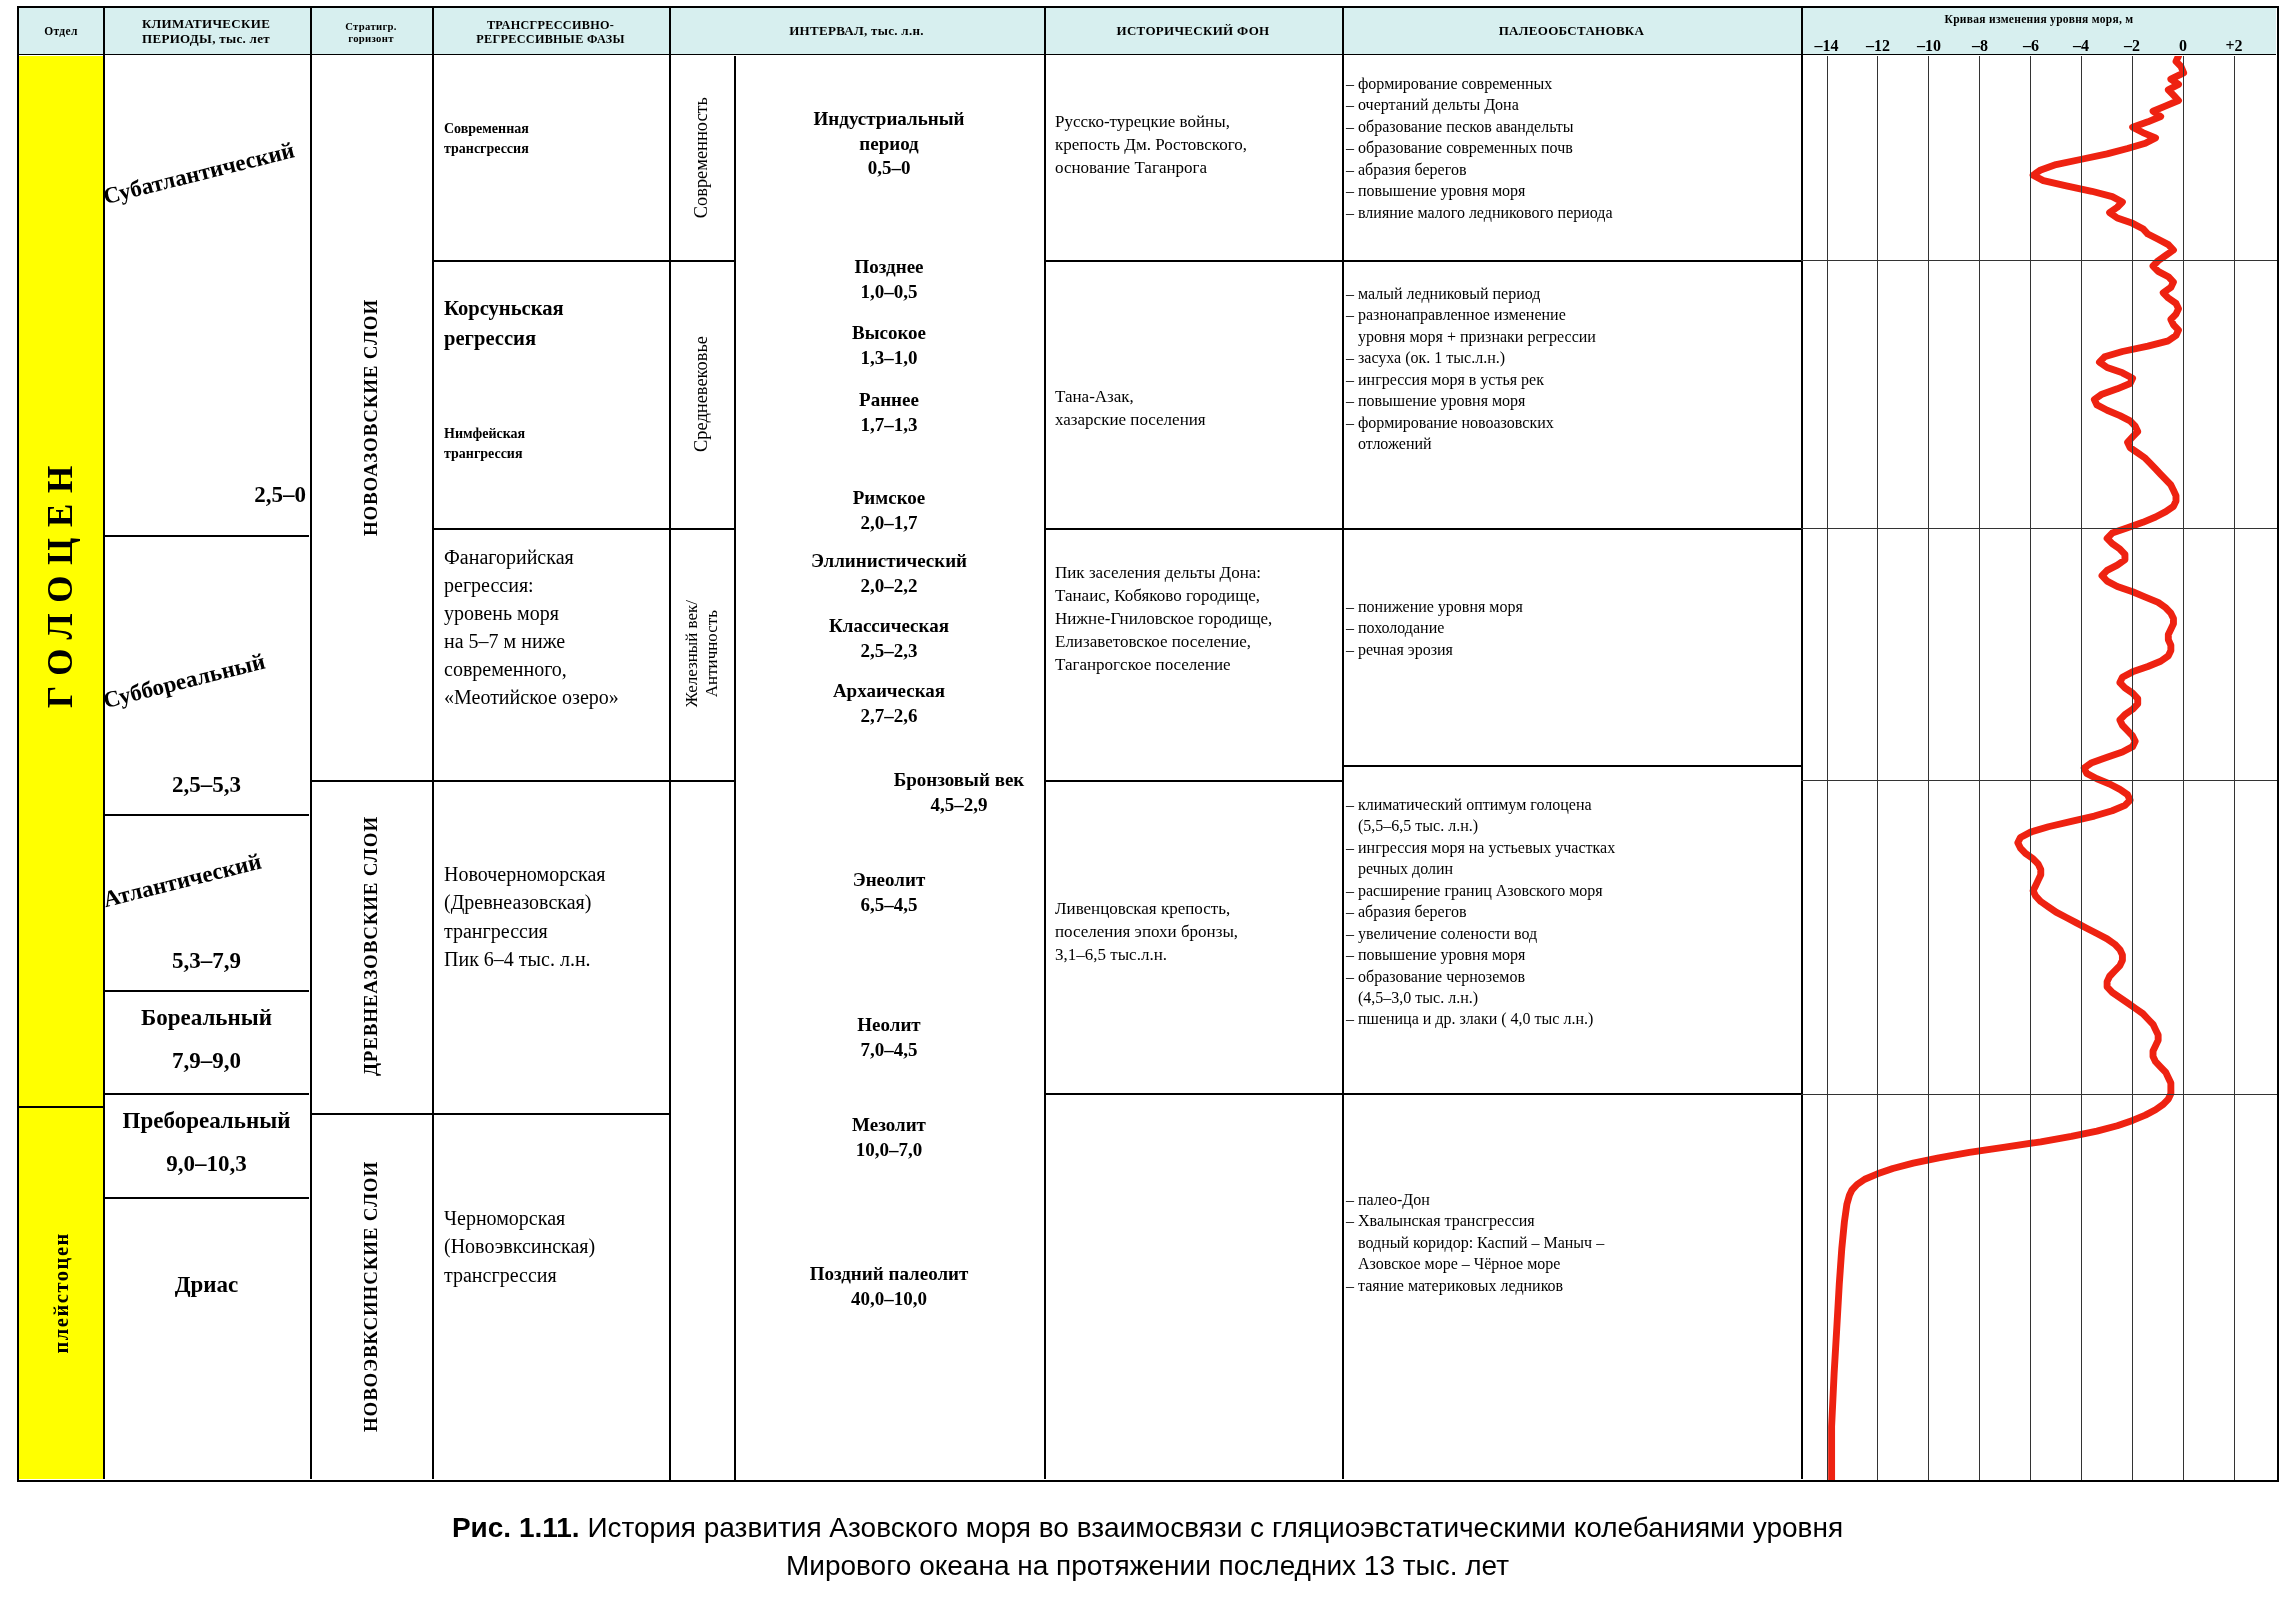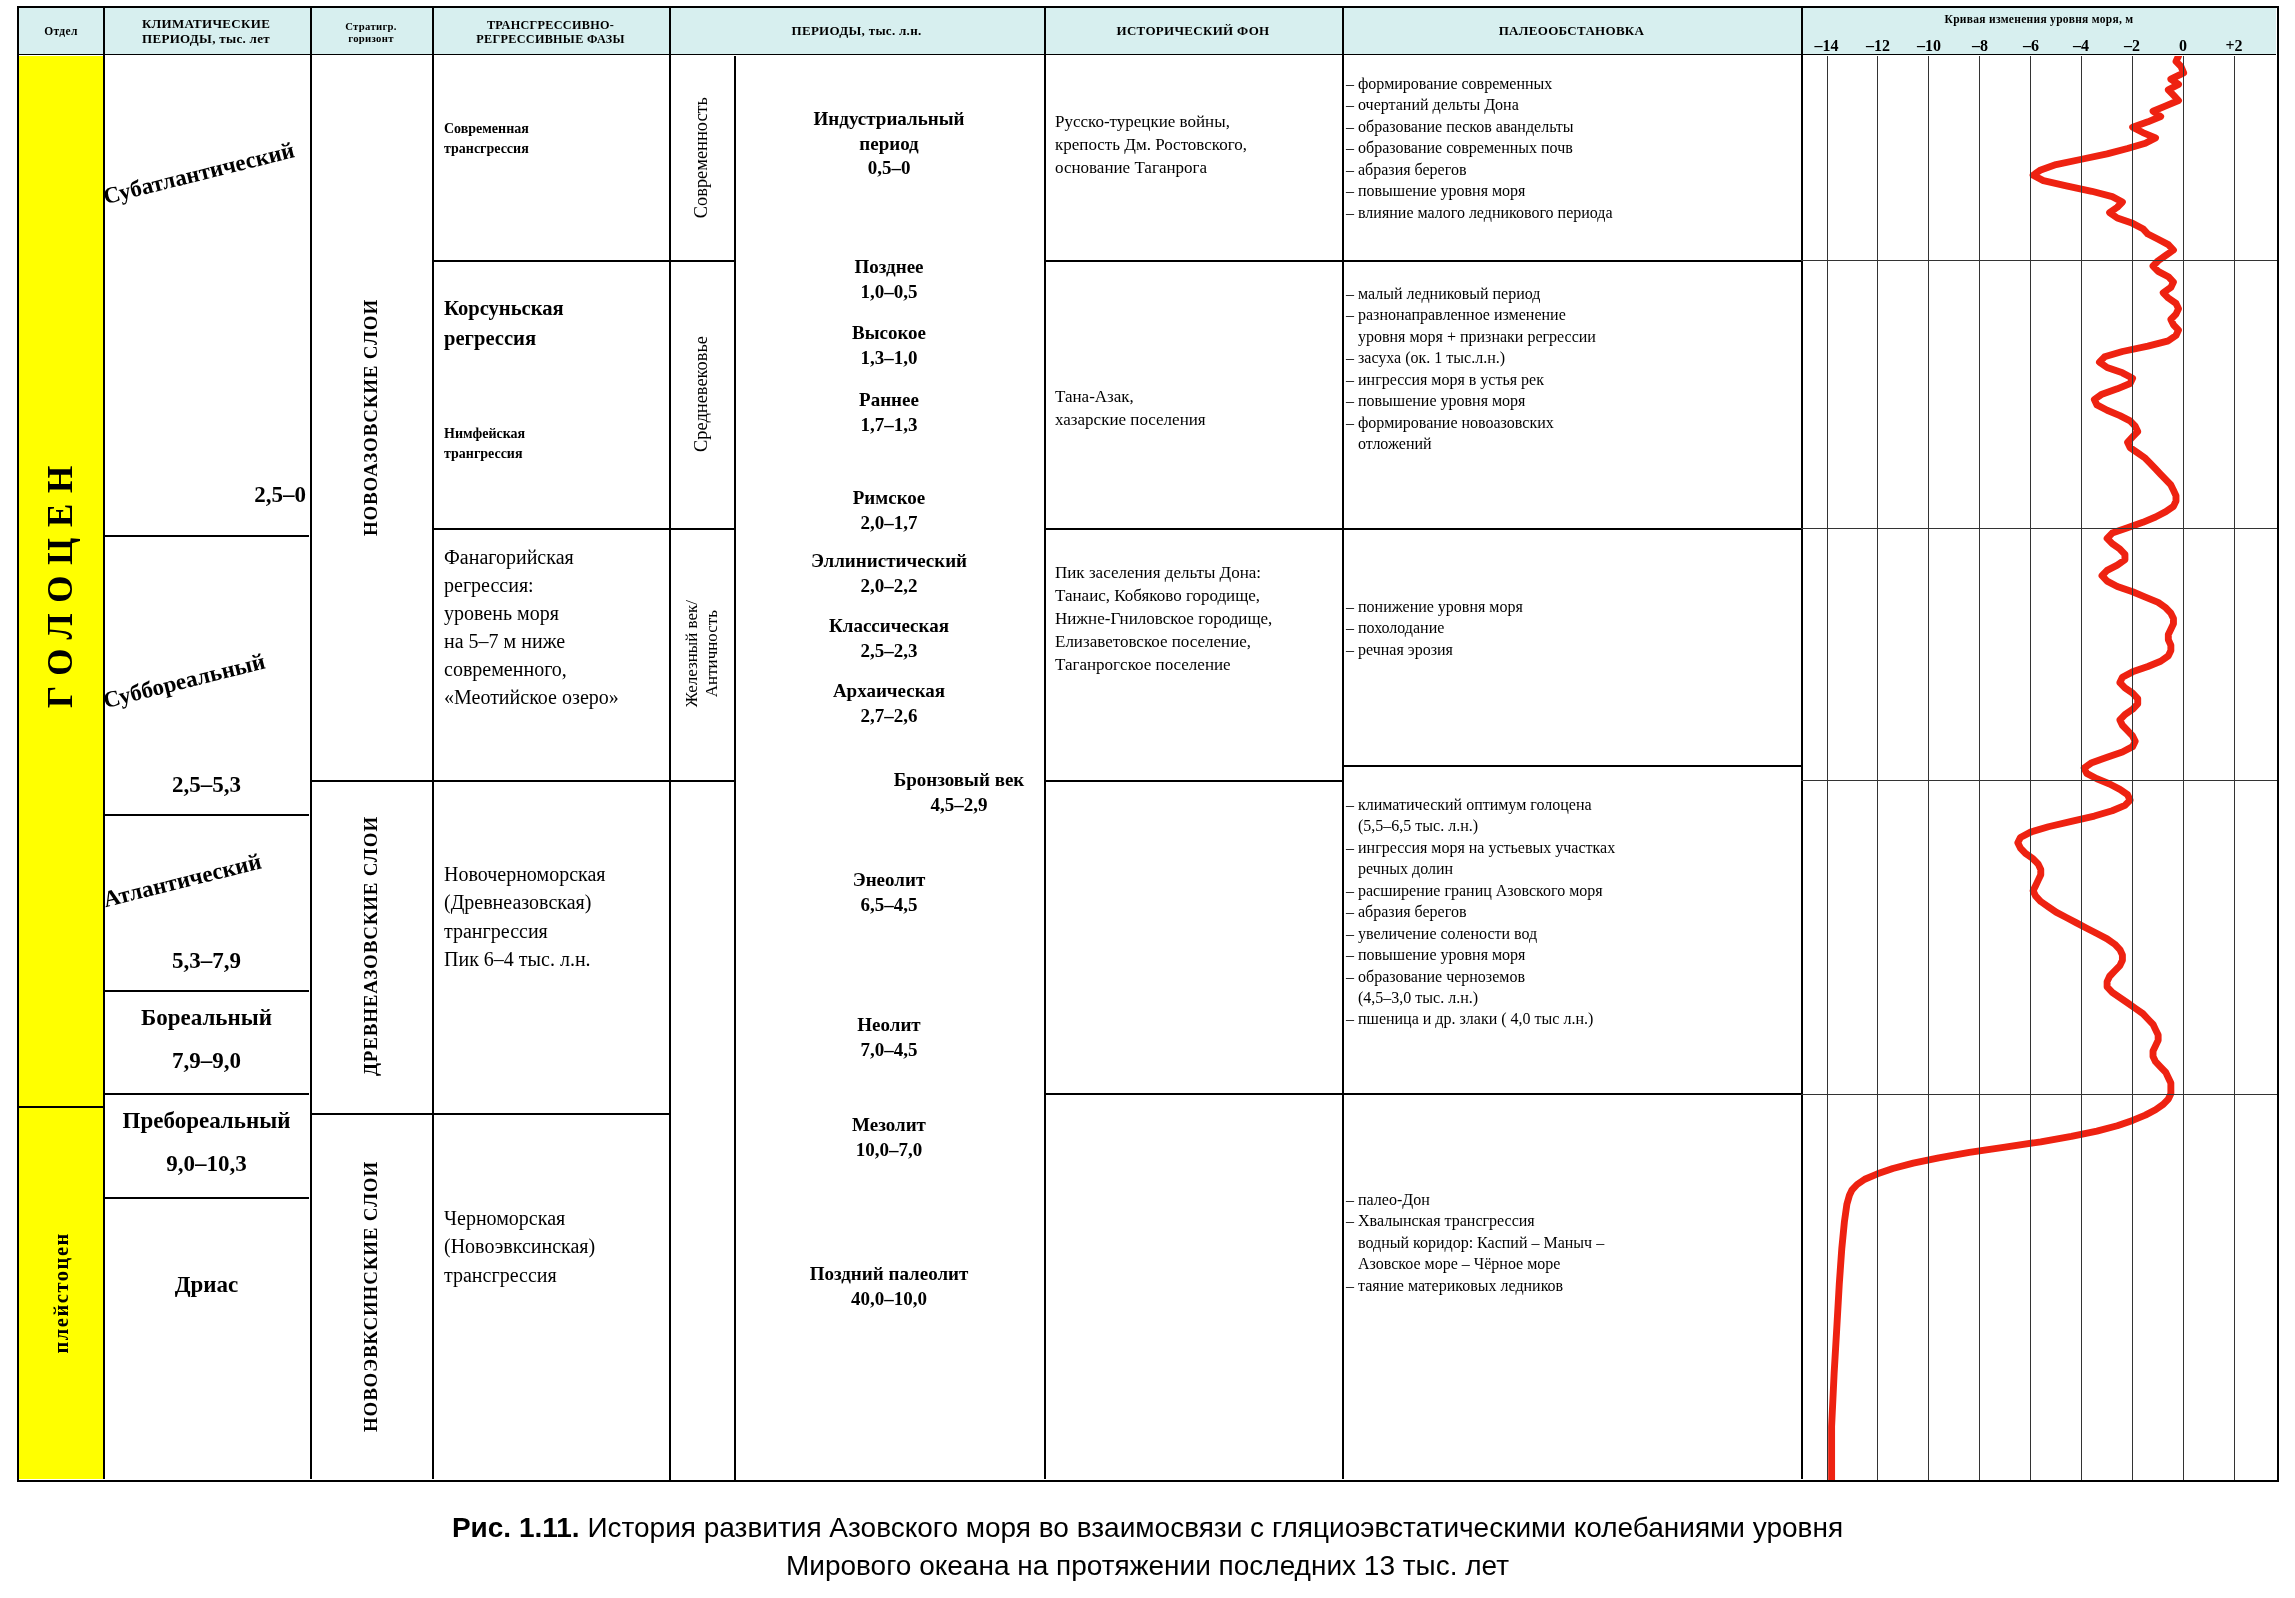--- a/index.html
+++ b/index.html
@@ -60,21 +60,21 @@
     </div>
     <div class="hdr-cell small" style="left:291px;width:122px;font-size:10.7px;">
       <span>Стратигр.</span>
       <span>горизонт</span>
     </div>
     <div class="hdr-cell" style="left:413px;width:237px;font-size:12.2px;">
       <span>ТРАНСГРЕССИВНО-</span>
       <span>РЕГРЕССИВНЫЕ ФАЗЫ</span>
     </div>
     <div class="hdr-cell" style="left:650px;width:375px;font-size:13px;">
-      <span>ПЕРИОДЫ, тыс. л.н.</span>
+      <span>ИНТЕРВАЛ, тыс. л.н.</span>
     </div>
     <div class="hdr-cell" style="left:1025px;width:298px;font-size:13px;">
       <span>ИСТОРИЧЕСКИЙ ФОН</span>
     </div>
     <div class="hdr-cell" style="left:1782px;width:476px;font-size:11.5px;justify-content:flex-start;padding-top:4.6px;">
       <span>Кривая изменения уровня моря, м</span>
     </div>
     <div class="hdr-cell" style="left:1323px;width:459px;font-size:13px;">
       <span>ПАЛЕООБСТАНОВКА</span>
     </div>
@@ -299,20 +299,25 @@
   <div class="cell txt" style="left:1055px;top:386px;width:291px;">
     <div>Тана-Азак,</div>
     <div>хазарские поселения</div>
   </div>
   <div class="cell txt" style="left:1055px;top:562px;width:291px;">
     <div>Пик заселения дельты Дона:</div>
     <div>Танаис, Кобяково городище,</div>
     <div>Нижне-Гниловское городище,</div>
     <div>Елизаветовское поселение,</div>
     <div>Таганрогское поселение</div>
+  </div>
+  <div class="cell txt" style="left:1055px;top:898px;width:291px;">
+    <div>Ливенцовская крепость,</div>
+    <div>поселения эпохи бронзы,</div>
+    <div>3,1–6,5 тыс.л.н.</div>
   </div>
 
   <div class="hline" style="left:1342px;top:260px;width:459px;"></div>
   <div class="hline" style="left:1342px;top:528px;width:459px;"></div>
   <div class="hline" style="left:1342px;top:765px;width:459px;"></div>
   <div class="hline" style="left:1342px;top:1093px;width:459px;"></div>
 
   <div class="cell bullet-list" style="left:1346px;top:73px;width:455px;" id="pg1">
       <div>– формирование современных</div>
       <div>– очертаний дельты Дона</div>

